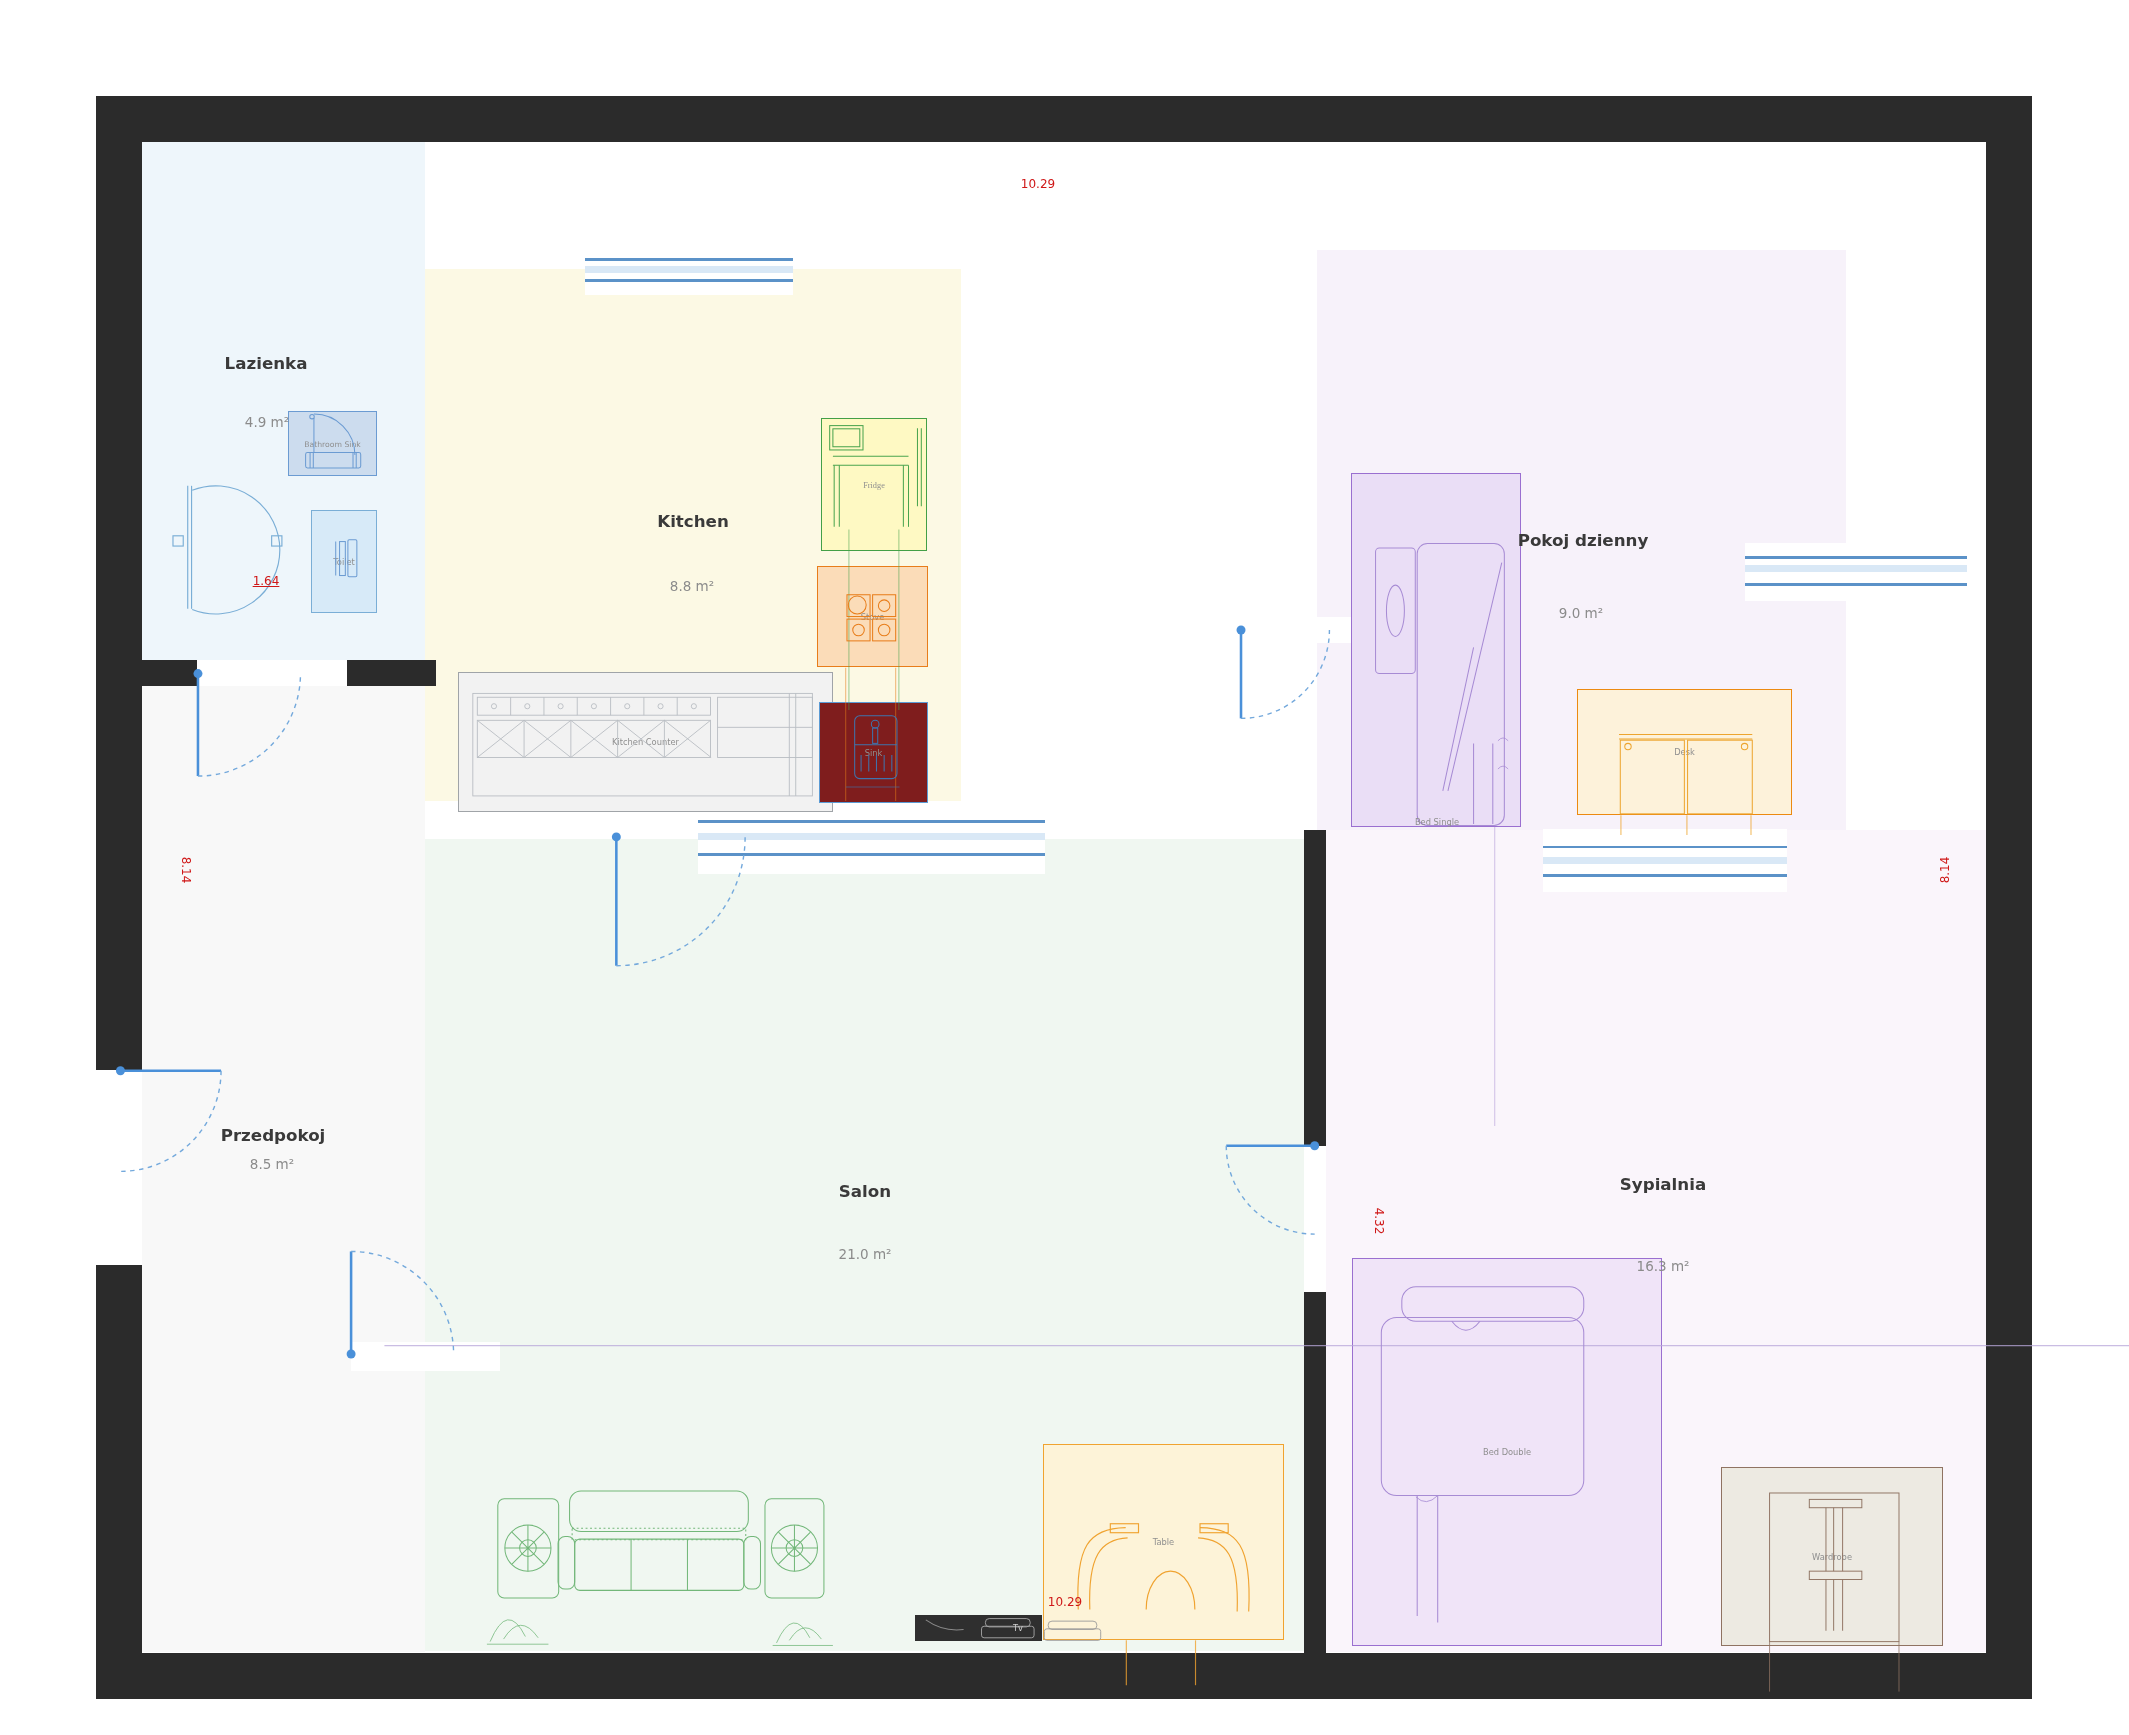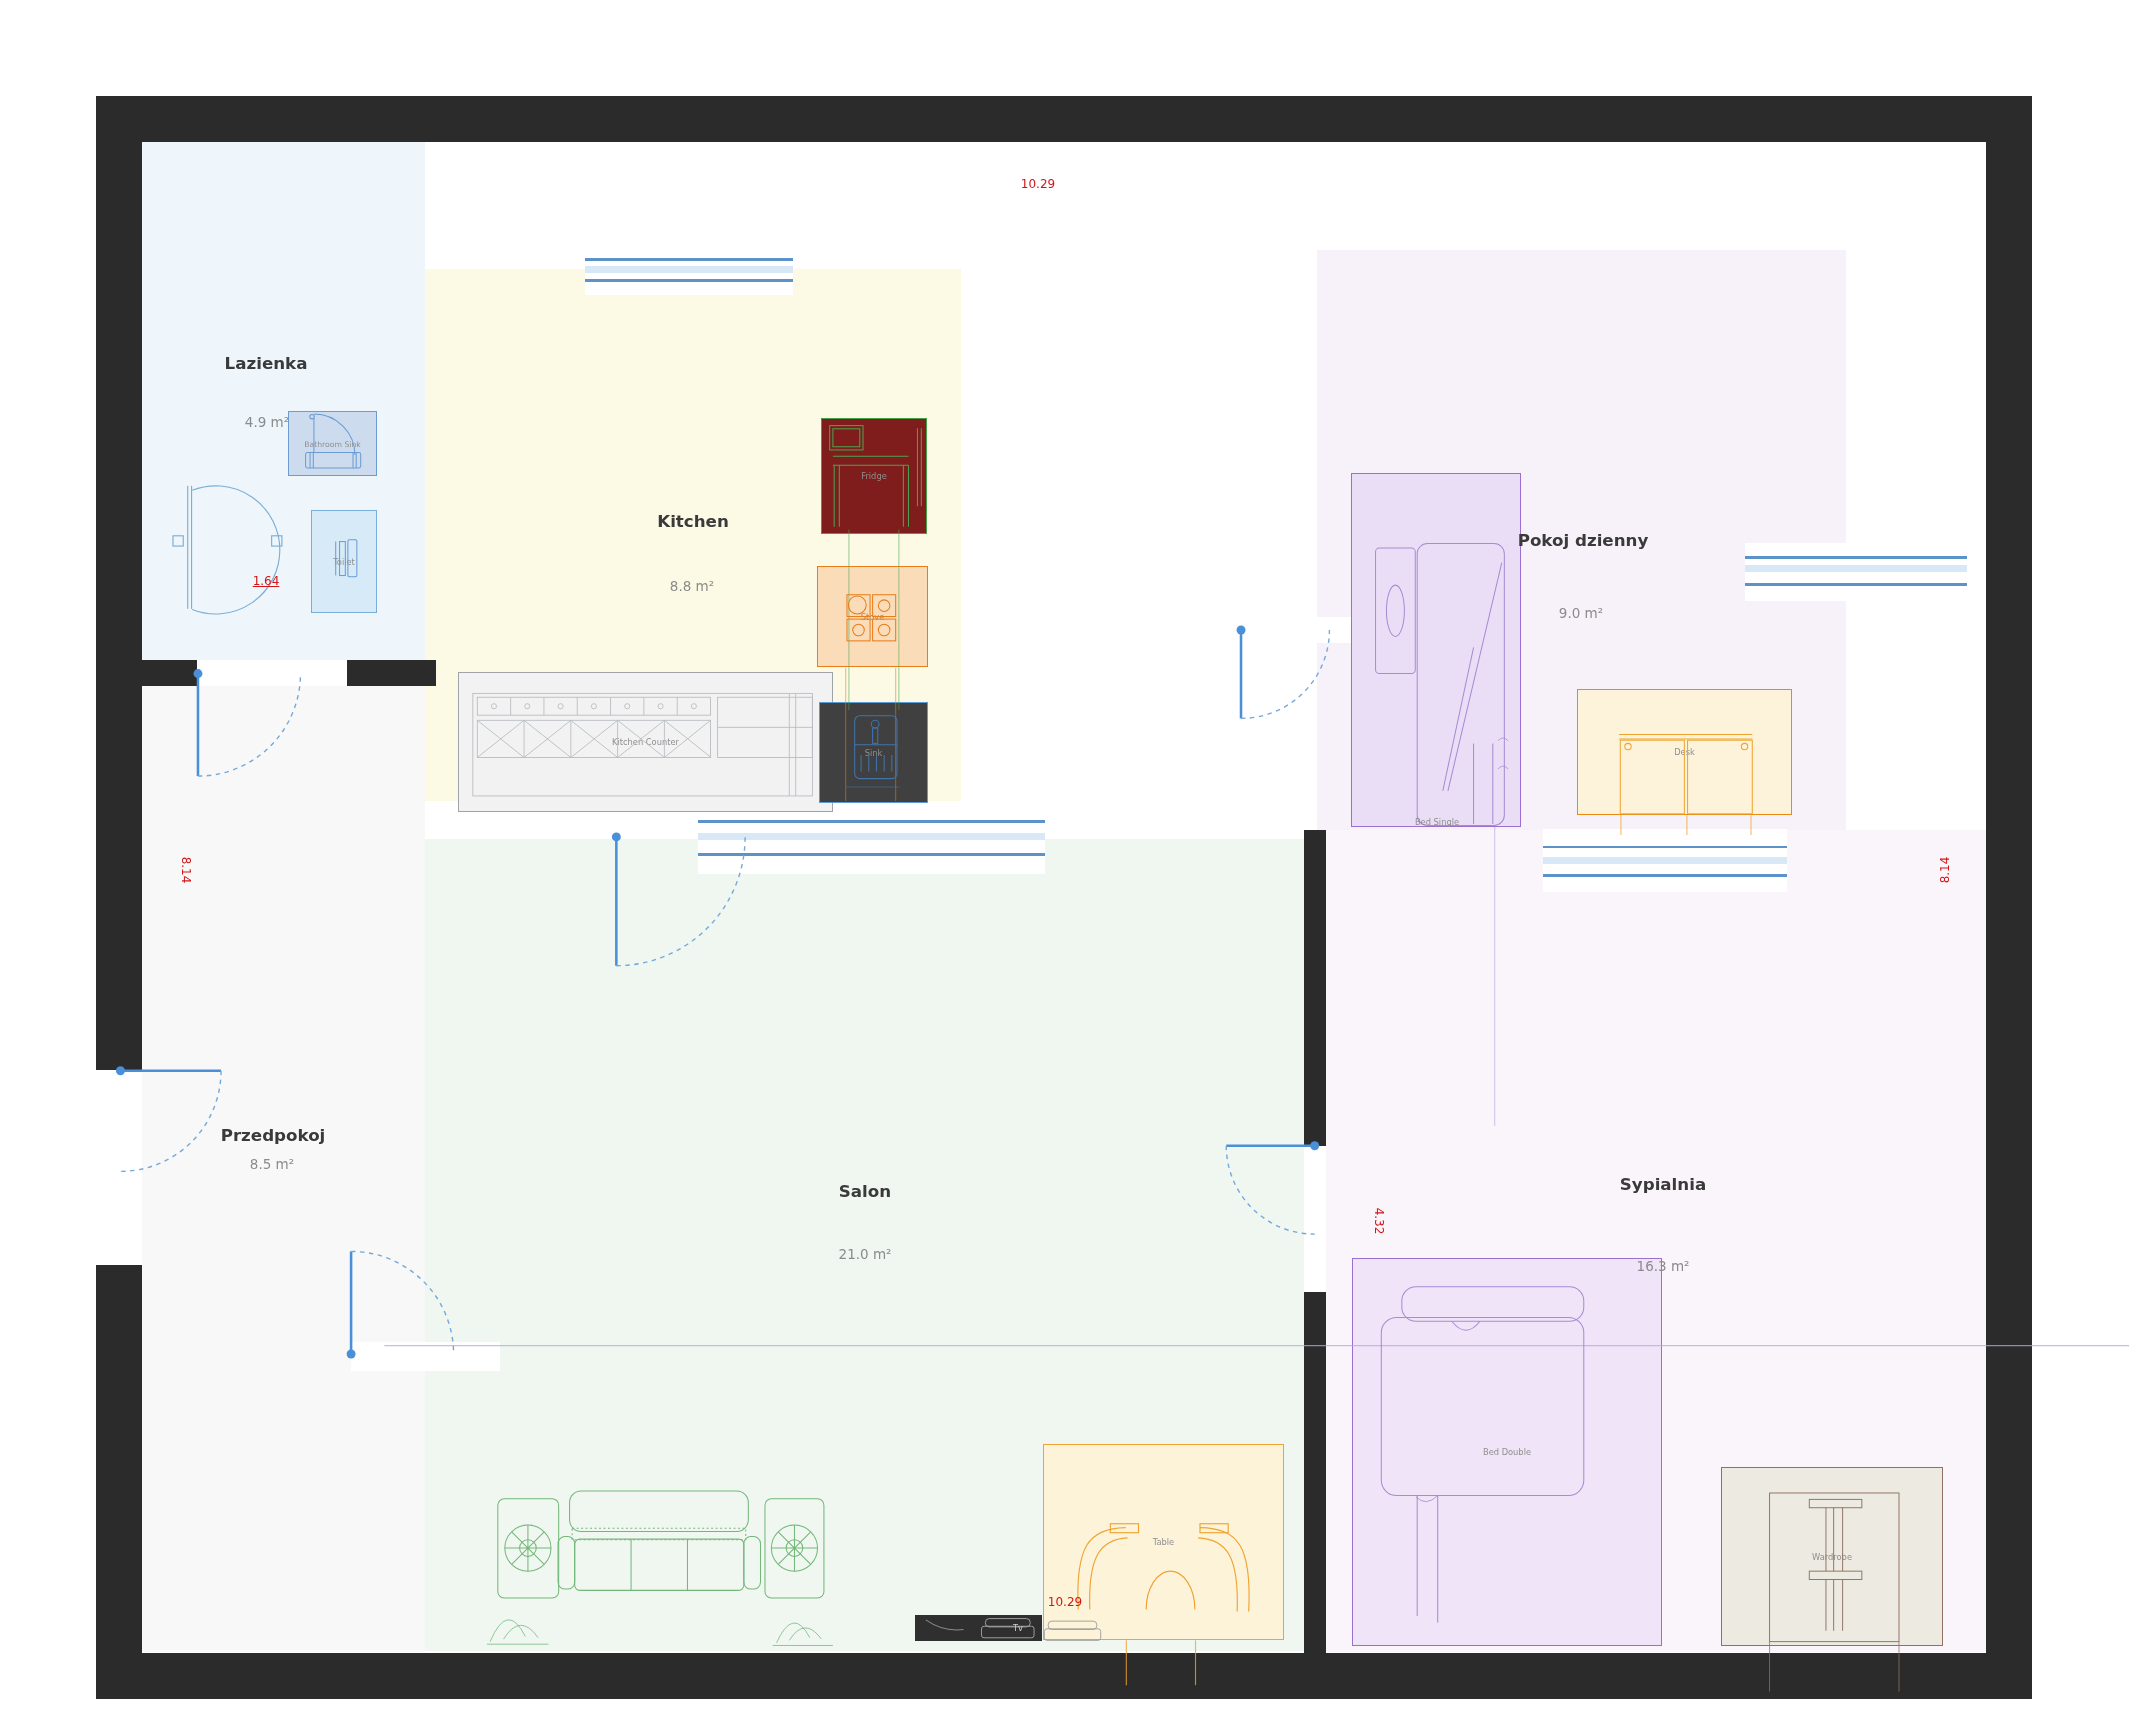--- a/index.html
+++ b/index.html
@@ -71,30 +71,30 @@
     <div class="glass" style="top:28px;"></div>
     <div class="bar" style="top:45px;"></div>
   </div>
 
   <div class="furn" style="left:288px;top:411px;width:89px;height:65px;background:#ccdcee;border:1.3px solid #6b9bd2;">
     <span class="furn-label" style="font-size:7.7px;">Bathroom Sink</span>
   </div>
   <div class="furn" style="left:311px;top:510px;width:66px;height:103px;background:#d7eaf8;border:1.3px solid #7aaed6;">
     <span class="furn-label">Toilet</span>
   </div>
-  <div class="furn" style="left:821px;top:418px;width:106px;height:116px;background:#7f1d1d;border:1.3px solid #43a047;">
+  <div class="furn" style="left:821px;top:418px;width:106px;height:133px;background:#fef9c3;border:1.3px solid #43a047;font-family:Liberation Serif, serif;">
     <span class="furn-label">Fridge</span>
   </div>
   <div class="furn" style="left:817px;top:566px;width:111px;height:101px;background:#fbdcb8;border:1.9px solid #e87d1a;">
     <span class="furn-label">Stove</span>
   </div>
   <div class="furn" style="left:458px;top:672px;width:375px;height:140px;background:#f2f2f2;border:1.3px solid #a0a4a8;">
     <span class="furn-label">Kitchen Counter</span>
   </div>
-  <div class="furn" style="left:819px;top:702px;width:109px;height:101px;background:#404040;border:1.3px solid #5b9bd5;">
+  <div class="furn" style="left:819px;top:702px;width:109px;height:101px;background:#7f1d1d;border:1.3px solid #5b9bd5;">
     <span class="furn-label">Sink</span>
   </div>
   <div class="furn" style="left:1351px;top:473px;width:170px;height:354px;background:#eadef6;border:1.3px solid #9a6fd0;"></div>
   <div class="furn" style="left:1577px;top:689px;width:215px;height:126px;background:#fdf2da;border:1.9px solid #ec8a10;">
     <span class="furn-label">Desk</span>
   </div>
   <div class="furn" style="left:915px;top:1615px;width:127px;height:26px;background:#2f2f2f;"></div>
   <div class="furn" style="left:1043px;top:1444px;width:241px;height:196px;background:#fdf3d8;border:1.9px solid #f0a330;">
     <span class="furn-label">Table</span>
   </div>

